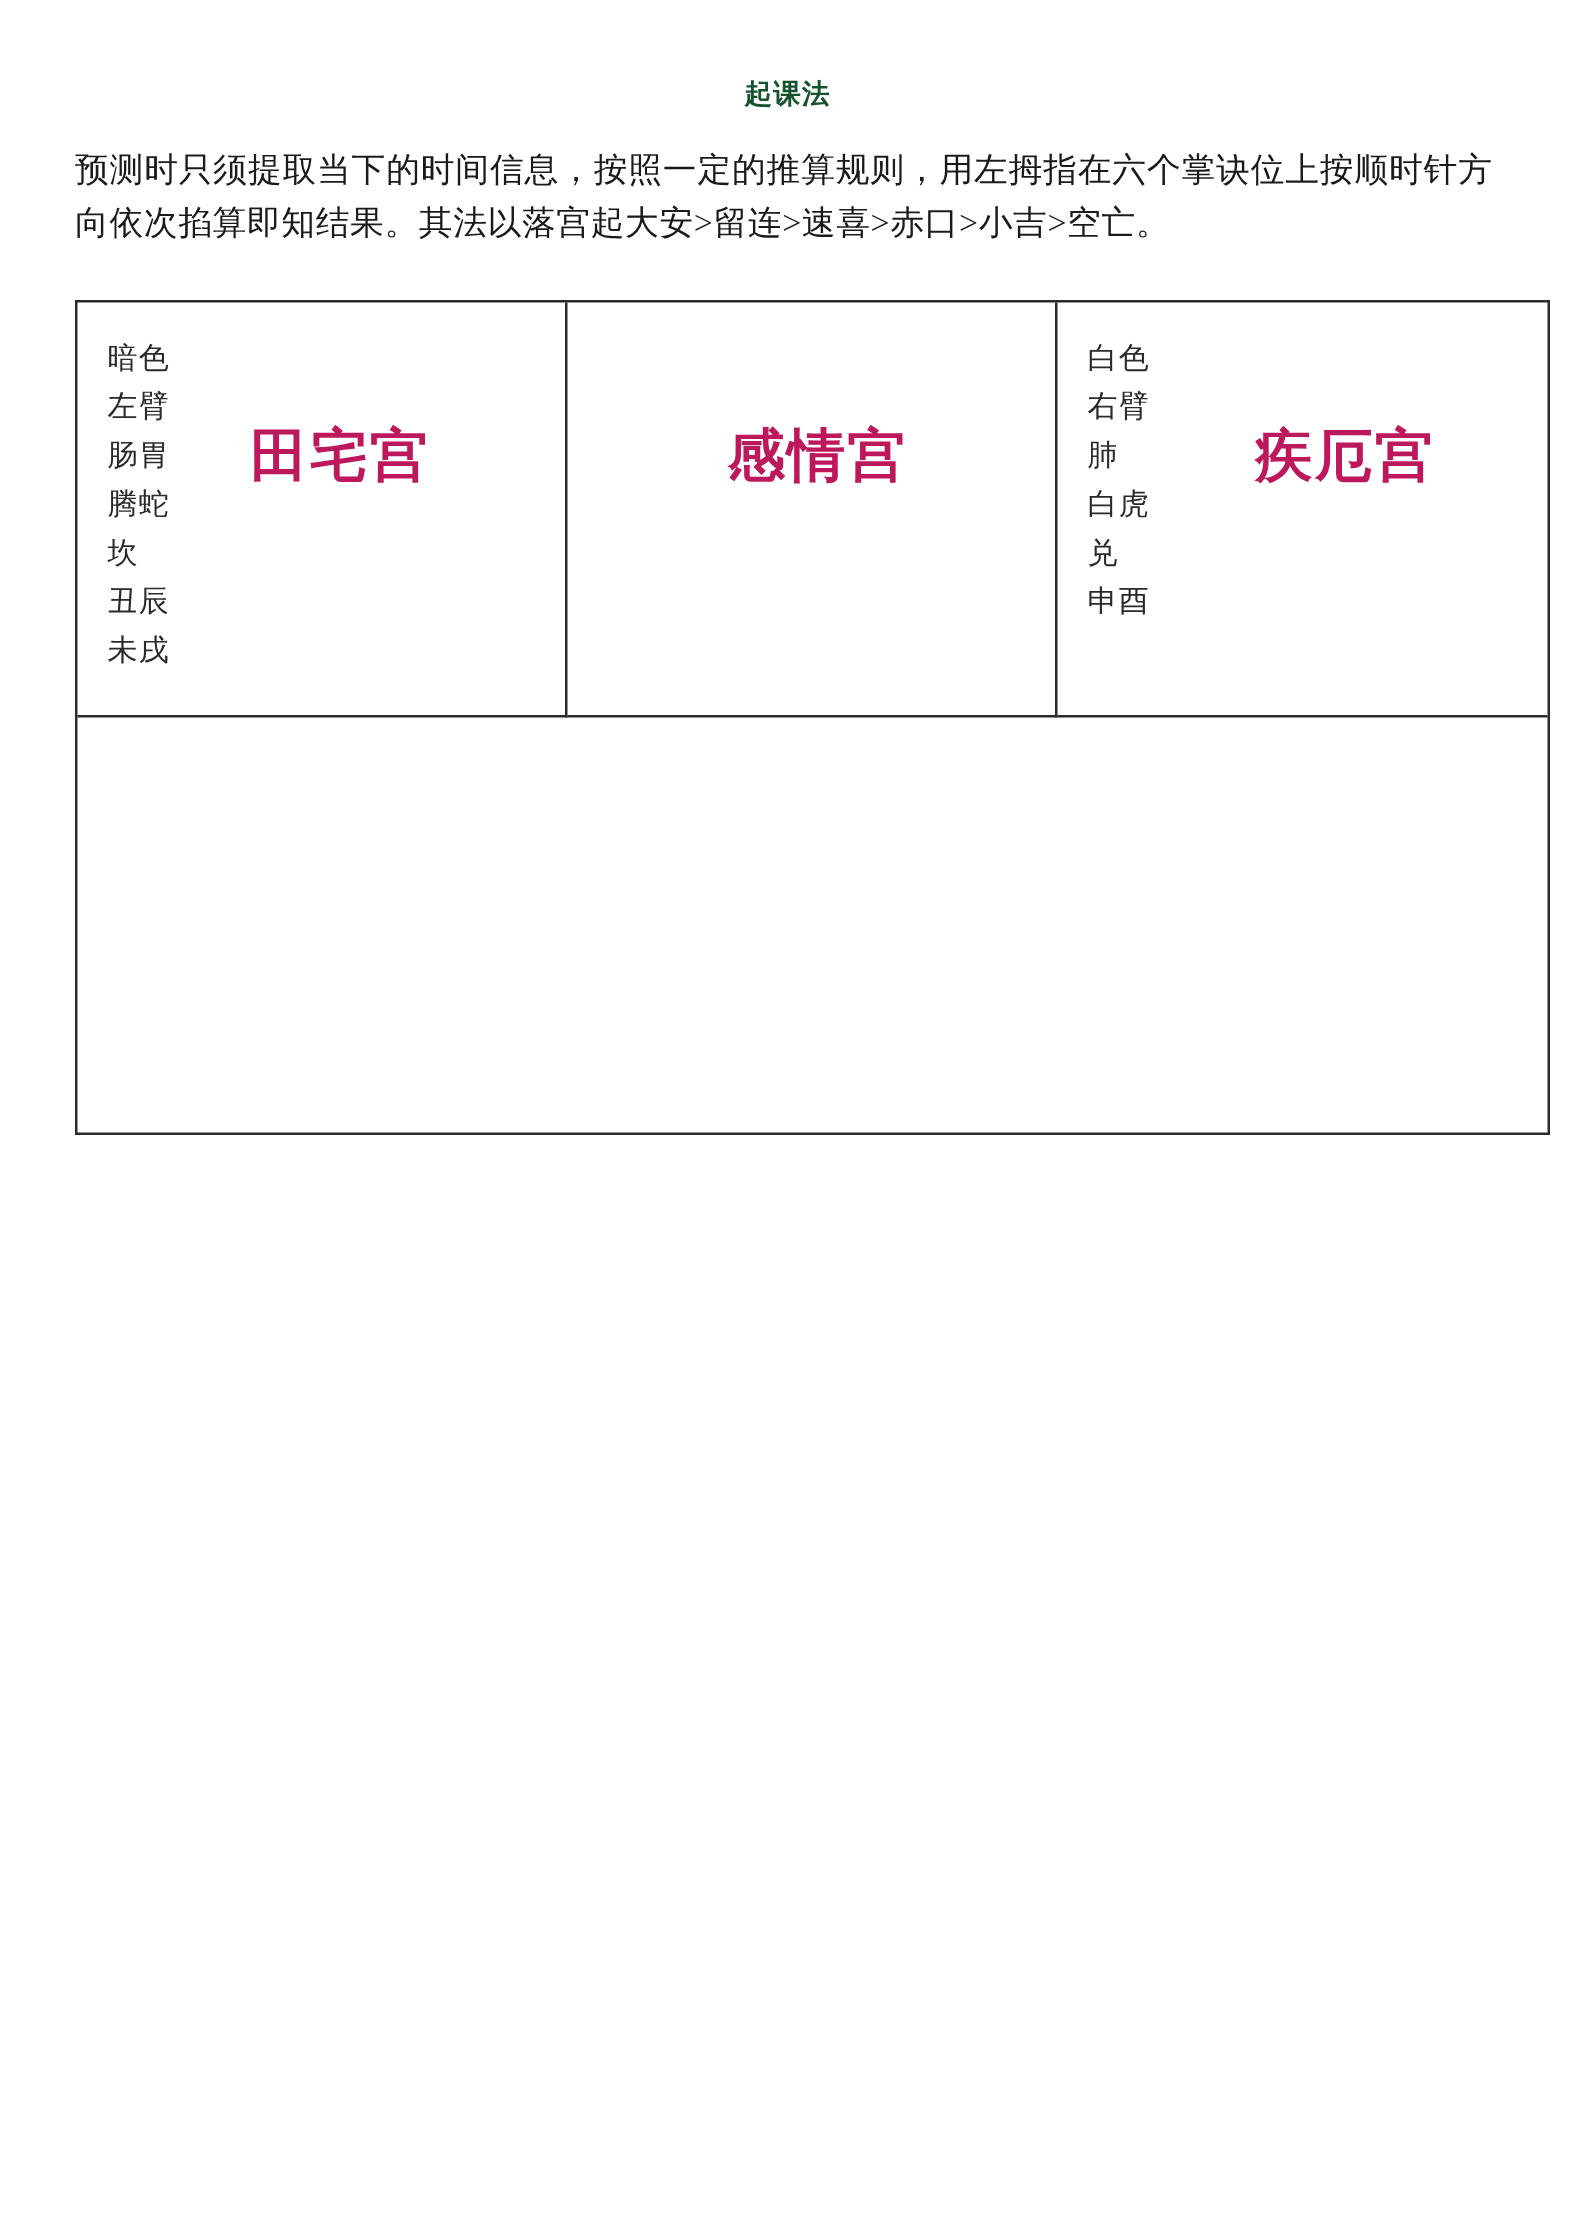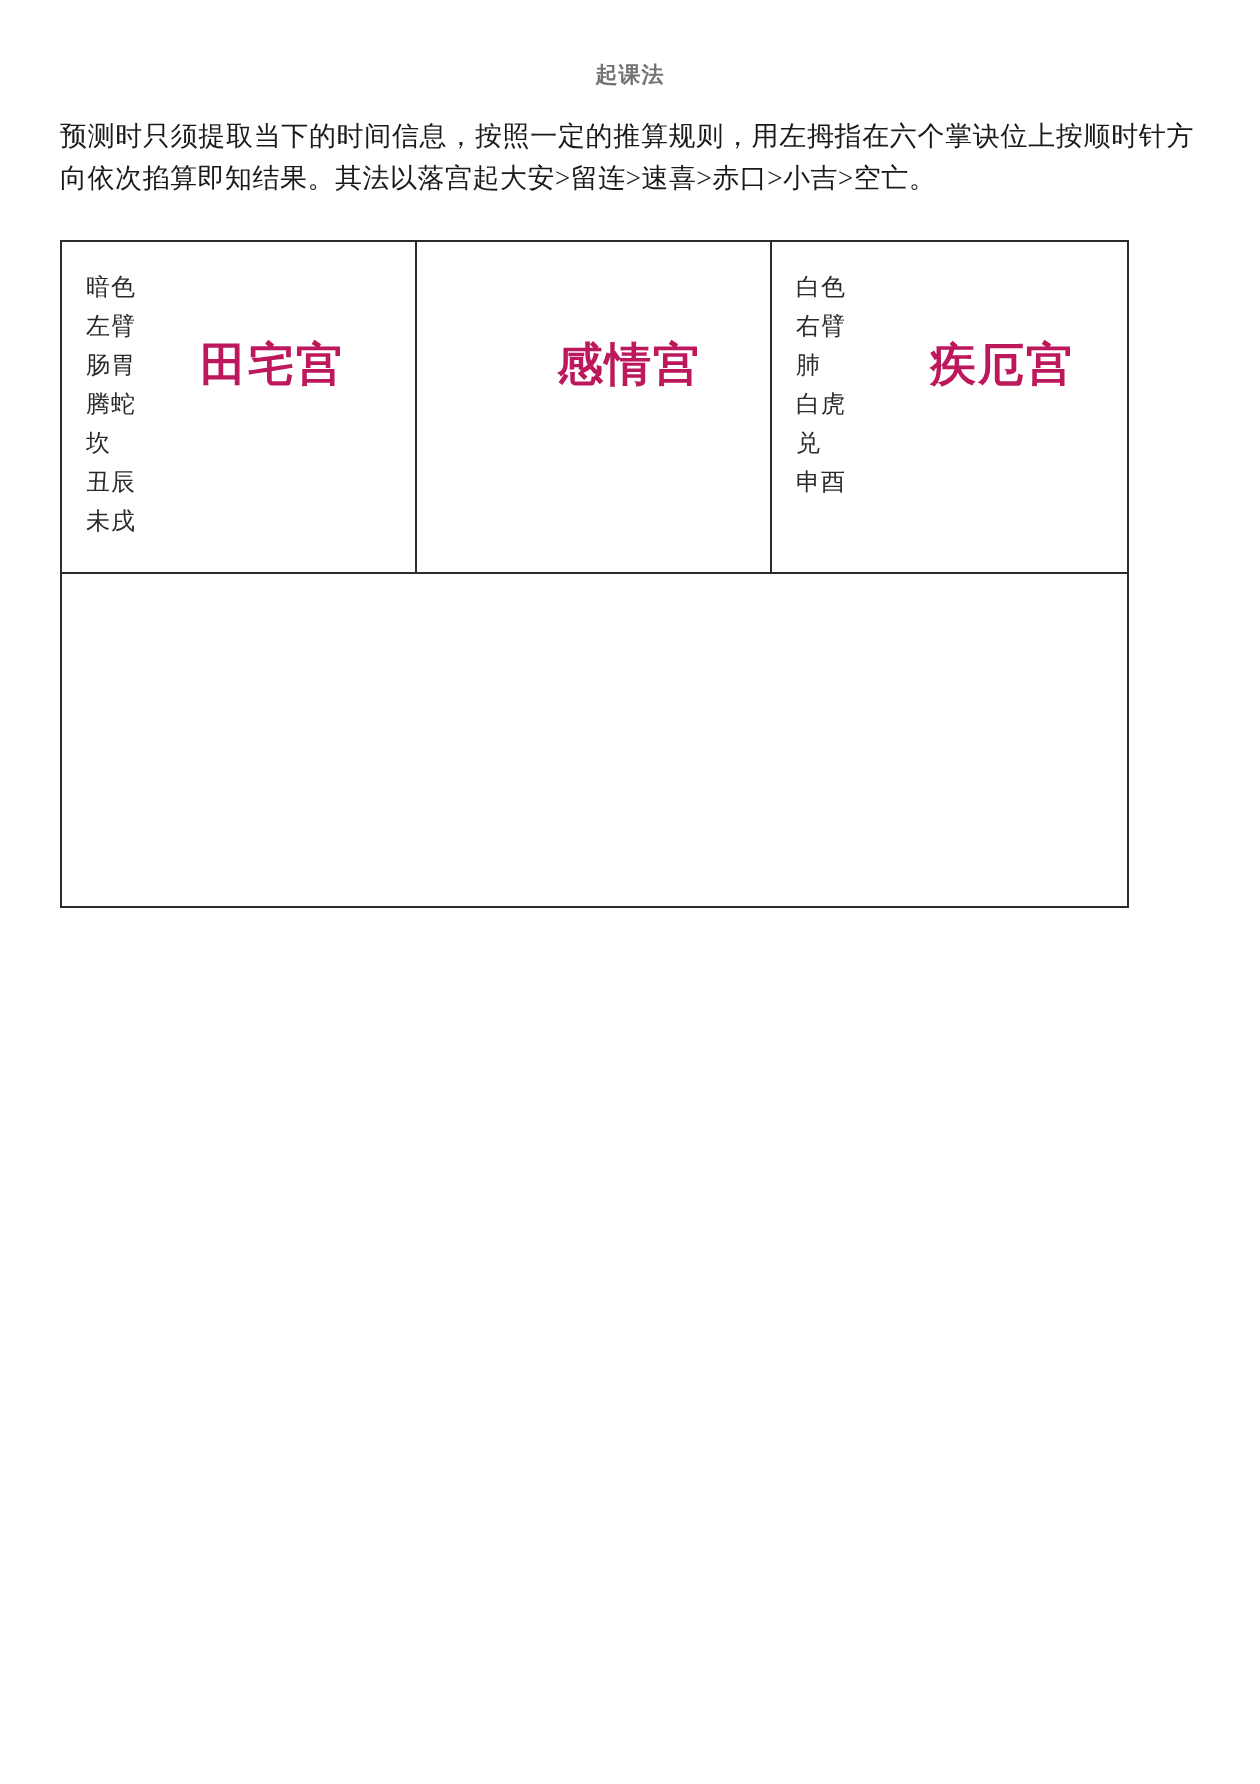--- a/index.html
+++ b/index.html
@@ -21,36 +21,36 @@
     box-sizing: border-box;
     padding: 48px 60px 0 60px;
   }
   .doc-title {
     text-align: center;
     font-family: "Liberation Sans", "DejaVu Sans", sans-serif;
     font-weight: bold;
     font-size: 22px;
     letter-spacing: 1px;
     margin: 12px 0 26px 0;
-    color: #737373;
+    color: #14532d;
   }
   .intro {
     font-size: 27px;
     line-height: 1.55;
     text-align: justify;
     margin: 0 0 40px 0;
     letter-spacing: 0.5px;
     padding: 0 6px 0 0;
   }
   .grid {
     border: 2px solid #2b2b2b;
     display: grid;
     grid-template-columns: 1fr 1fr 1fr;
     grid-template-rows: 1fr 1fr;
-    width: 1069px;
+    width: 1180px;
     height: 668px;
     margin-left: 0px;
     box-sizing: border-box;
   }
   .cell {
     position: relative;
     box-sizing: border-box;
     padding: 26px 0 0 24px;
     display: flex;
     align-items: flex-start;
@@ -71,21 +71,21 @@
     position: absolute;
     font-size: 46px;
     font-weight: bold;
     letter-spacing: 2px;
     color: #be185d;
     white-space: nowrap;
     font-family: "Liberation Serif", "DejaVu Serif", serif;
   }
   
   .n-0 { left: 138px; top: 92px; }
-  .n-1 { left: 140px; top: 92px; }
+  .n-1 { left: 128px; top: 92px; }
   .n-2 { left: 158px; top: 92px; }
   .n-3 { left: 138px; top: 90px; }
   .n-4 { left: 154px; top: 90px; }
   .n-5 { left: 148px; top: 90px; }
 
   .arrow {
     position: absolute;
     left: 300px;
     top: 22px;
     width: 2px;

